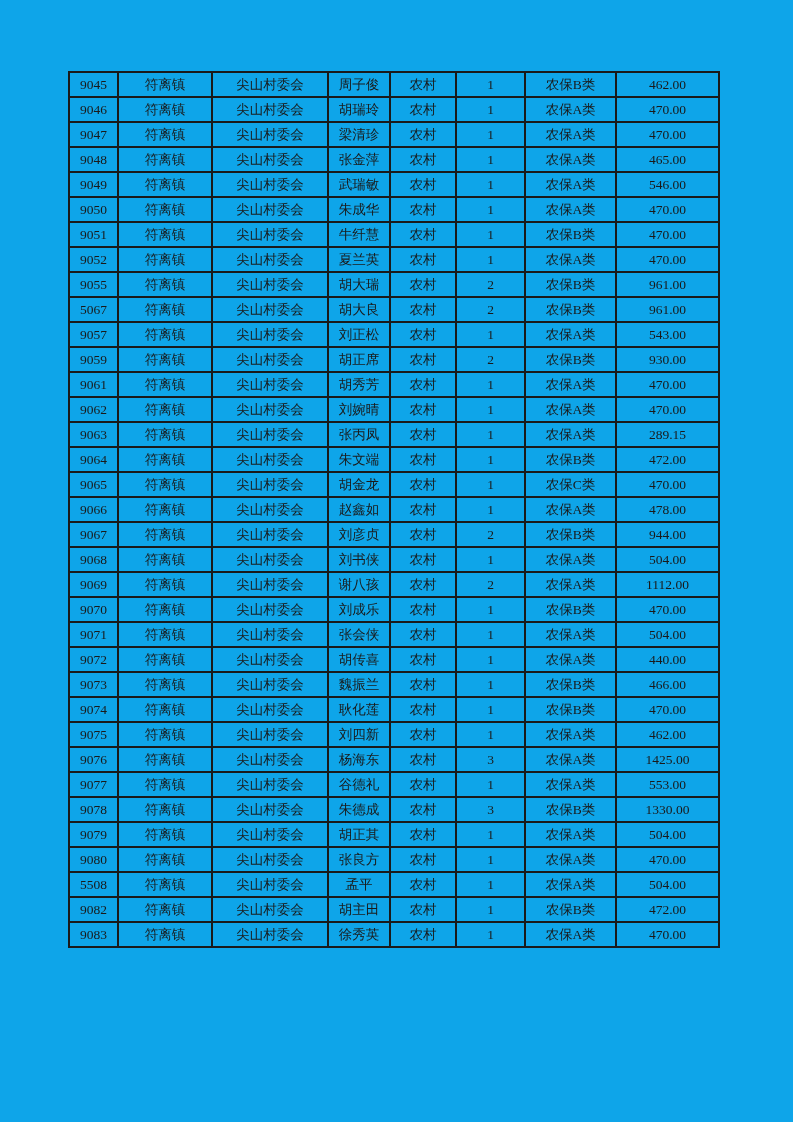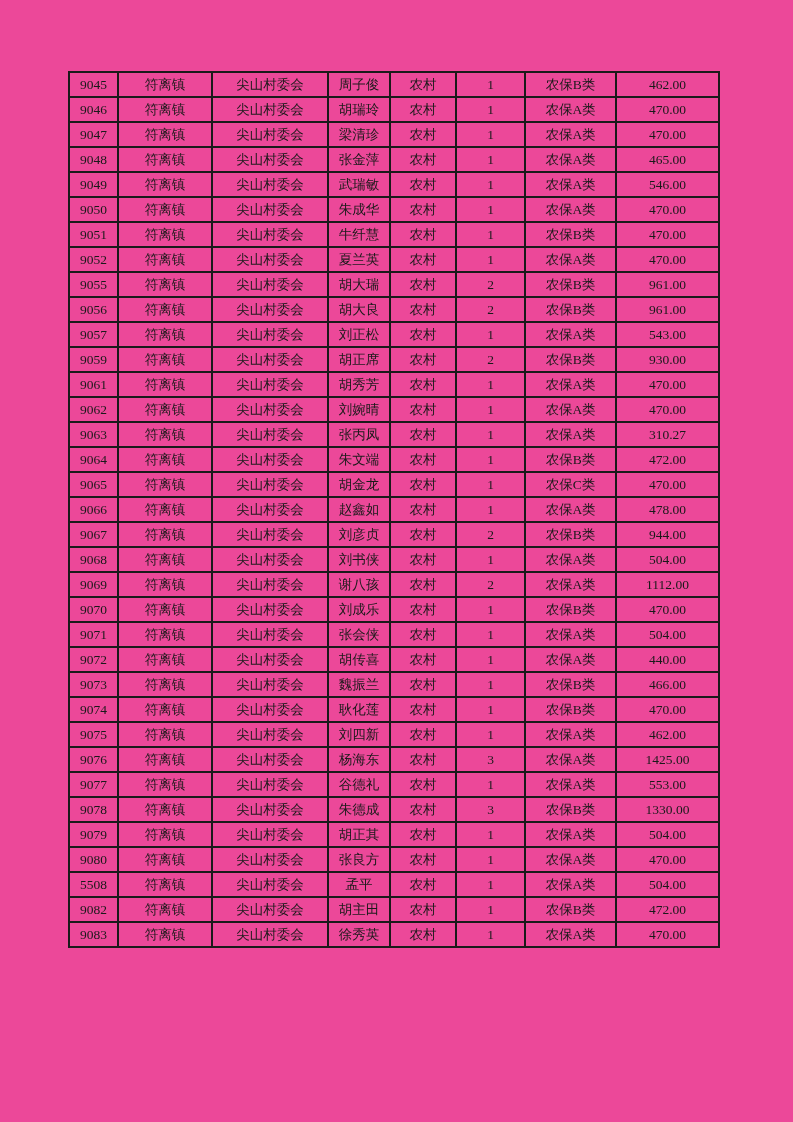--- a/index.html
+++ b/index.html
@@ -4,21 +4,21 @@
 <style>
   html, body {
     margin: 0;
     padding: 0;
     background: #ffffff;
   }
   .page {
     position: relative;
     width: 793px;
     height: 1122px;
-    background: #ec4899;
+    background: #0ea5e9;
     overflow: hidden;
     font-family: "Liberation Serif", "DejaVu Serif", serif;
   }
   table.data-table {
     position: absolute;
     left: 68px;
     top: 71px;
     width: 650px;
     border-collapse: separate;
     border-spacing: 0;
@@ -146,21 +146,21 @@
           <td>9055</td>
           <td>符离镇</td>
           <td>尖山村委会</td>
           <td>胡大瑞</td>
           <td>农村</td>
           <td>2</td>
           <td>农保B类</td>
           <td>961.00</td>
         </tr>
         <tr>
-          <td>9056</td>
+          <td>5067</td>
           <td>符离镇</td>
           <td>尖山村委会</td>
           <td>胡大良</td>
           <td>农村</td>
           <td>2</td>
           <td>农保B类</td>
           <td>961.00</td>
         </tr>
         <tr>
           <td>9057</td>
@@ -203,21 +203,21 @@
           <td>470.00</td>
         </tr>
         <tr>
           <td>9063</td>
           <td>符离镇</td>
           <td>尖山村委会</td>
           <td>张丙凤</td>
           <td>农村</td>
           <td>1</td>
           <td>农保A类</td>
-          <td>310.27</td>
+          <td>289.15</td>
         </tr>
         <tr>
           <td>9064</td>
           <td>符离镇</td>
           <td>尖山村委会</td>
           <td>朱文端</td>
           <td>农村</td>
           <td>1</td>
           <td>农保B类</td>
           <td>472.00</td>

